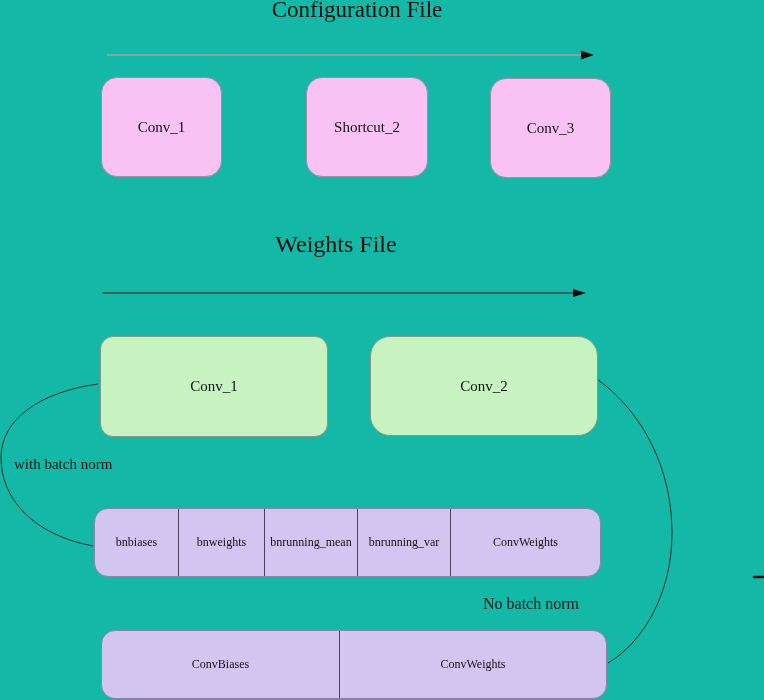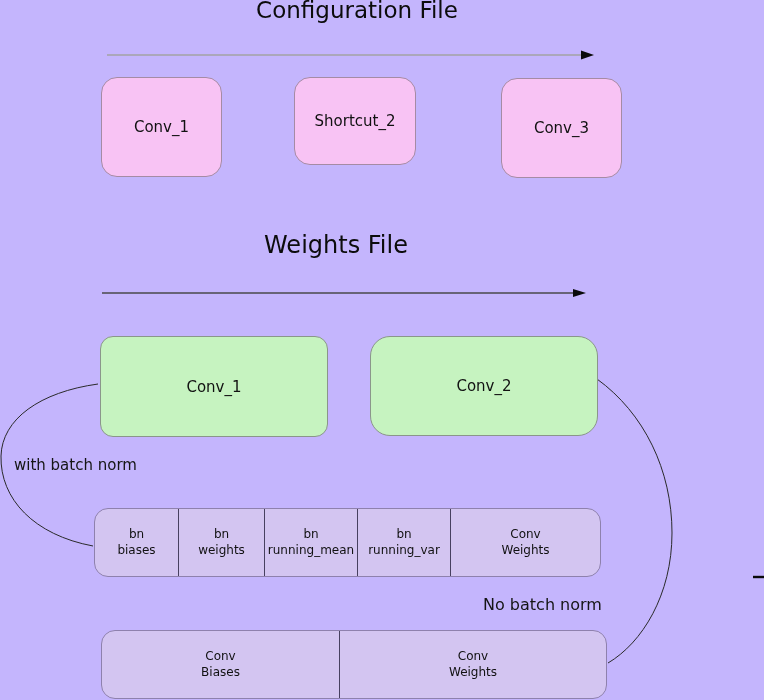--- a/index.html
+++ b/index.html
@@ -7,21 +7,22 @@
     padding: 0;
     background: #ffffff;
     font-family: "DejaVu Sans", "Liberation Sans", sans-serif;
     color: #111111;
   }
   .canvas {
     position: relative;
     width: 764px;
     height: 700px;
     overflow: hidden;
-    background: #c4b5fd;
+    background: #14b8a6;
+    font-family: Liberation Serif, serif;
   }
   .overlay {
     position: absolute;
     left: 0; top: 0;
     width: 764px; height: 700px;
     pointer-events: none;
   }
   .title {
     position: absolute;
     transform: translateX(-50%);
@@ -44,39 +45,39 @@
     background: var(--pink-fill, #f8c3f4);
     border: 1.5px solid var(--pink-border, #a58ba5);
     border-radius: 16px;
   }
   .green {
     background: var(--green-fill, #c6f3c0);
     border: 1.5px solid var(--green-border, #8a968a);
     border-radius: 13px;
   }
   .pink-conv1    { left: 101px; top: 77px;  width: 121px; height: 100px; }
-  .pink-shortcut { left: 294px; top: 77px;  width: 122px; height: 88px; }
-  .pink-conv3    { left: 501px; top: 78px;  width: 121px; height: 100px; }
+  .pink-shortcut { left: 306px; top: 77px;  width: 122px; height: 100px; }
+  .pink-conv3    { left: 490px; top: 78px;  width: 121px; height: 100px; }
   .green-conv1   { left: 100px; top: 336px; width: 228px; height: 101px; }
   .green-conv2   { left: 370px; top: 336px; width: 228px; height: 100px; border-radius: 20px; }
 
   .seg-box {
     position: absolute;
     display: flex;
     box-sizing: border-box;
     background: var(--purple-fill, #d3c5f1);
     border: 1.5px solid var(--purple-border, #8e81ad);
     border-radius: 14px;
     overflow: hidden;
   }
   .seg-box-bn    { left: 94px;  top: 508px; width: 507px; height: 69px; }
   .seg-box-nobn  { left: 101px; top: 630px; width: 506px; height: 69px; }
   .seg-cell {
     display: flex;
-    flex-direction: column;
+    flex-direction: row;
     align-items: center;
     justify-content: center;
     font-size: 12px;
     line-height: 1.3;
     text-align: center;
     white-space: nowrap;
     box-sizing: border-box;
   }
   .seg-cell + .seg-cell { border-left: 1.2px solid #474060; }
   .seg-box-bn .c1 { width: 83px; }

